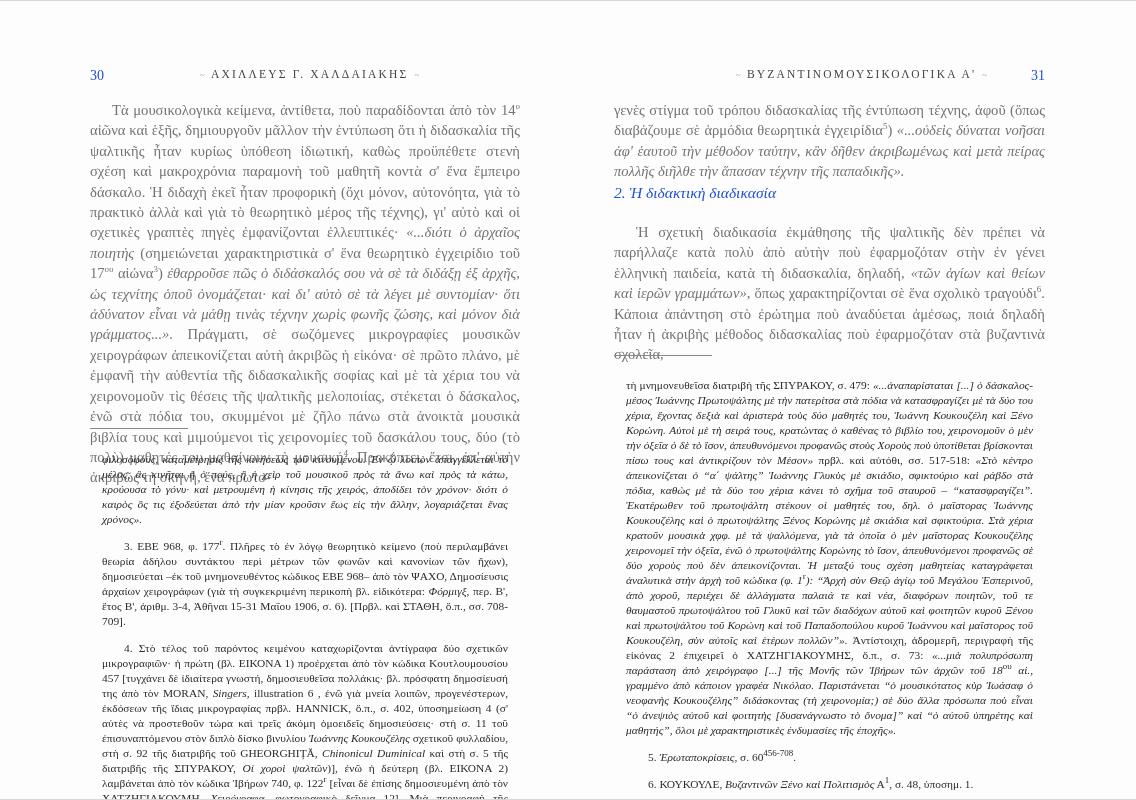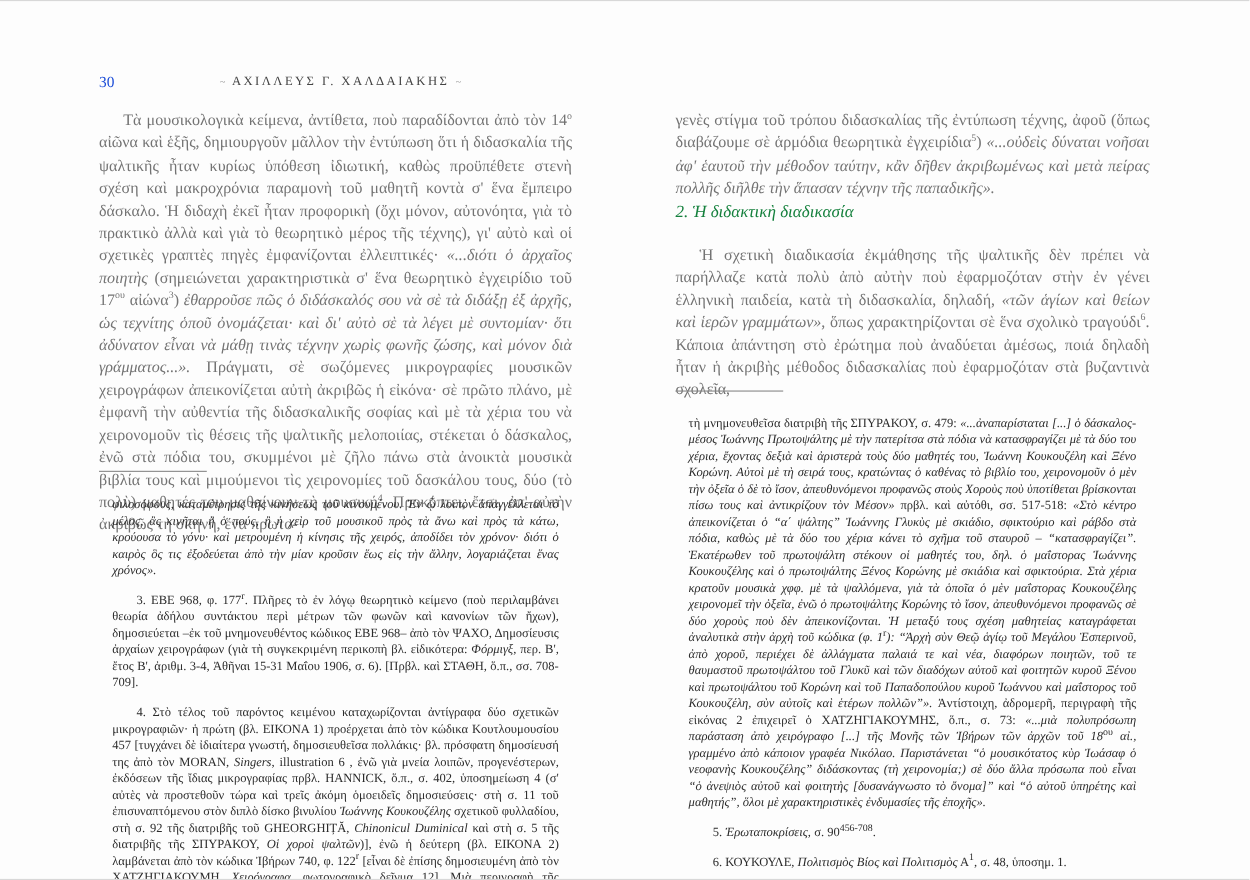--- a/index.html
+++ b/index.html
@@ -30,21 +30,21 @@
   .indent { text-indent: 22px; }
   .it { font-style: italic; }
   sup { font-size: 9px; line-height: 0; }
 
   .fn-rule { position: absolute; height: 1px; background: #888; width: 98px; }
   .footnotes {
     position: absolute; font-family: "Liberation Serif", serif;
     font-size: 11.4px; line-height: 15px; text-align: justify; color: #2b2b2b;
   }
   .footnotes p { margin: 12px; }
-  .section-title { position: absolute; font-family: "Liberation Serif", serif; font-style: italic; font-size: 15.5px; color: #15803d; }
+  .section-title { position: absolute; font-family: "Liberation Serif", serif; font-style: italic; font-size: 15.5px; color: #1d4ed8; }
 </style>
 </head>
 <body>
 
 <div class="frame-line frame-top"></div>
 
 <div class="page page-left">
   <div class="running-head" style="left:0;width:568px;">
     <span class="page-number" style="left:90px;top:0;">30</span>
     <span class="head-title" style="left:194px;top:0;">
@@ -59,33 +59,39 @@
   <div class="fn-rule" style="left:90px;top:428px;"></div>
 
   <div class="footnotes" style="left:90px;top:440px;width:430px;">
     <p class="it">φιλοσόφους, καταμέτρησις τῆς κινήσεως τοῦ κινουμένου. Ἐν ᾧ λοιπὸν ἀπαγγέλλεται τὸ μέλος, ἂς κινῆται ἢ ὁ πούς, ἢ ἡ χεὶρ τοῦ μουσικοῦ πρὸς τὰ ἄνω καὶ πρὸς τὰ κάτω, κρούουσα τὸ γόνυ· καὶ μετρουμένη ἡ κίνησις τῆς χειρός, ἀποδίδει τὸν χρόνον· διότι ὁ καιρὸς ὃς τις ἐξοδεύεται ἀπὸ τὴν μίαν κροῦσιν ἕως εἰς τὴν ἄλλην, λογαριάζεται ἕνας χρόνος».</p>
     <p class="indent" style="text-indent:22px;"><span>3. ΕΒΕ 968, φ. 177</span><sup>r</sup><span>. Πλῆρες τὸ ἐν λόγῳ θεωρητικὸ κείμενο (ποὺ περιλαμβάνει θεωρία ἀδήλου συντάκτου περὶ μέτρων τῶν φωνῶν καὶ κανονίων τῶν ἤχων), δημοσιεύεται –ἐκ τοῦ μνημονευθέντος κώδικος ΕΒΕ 968– ἀπὸ τὸν ΨΑΧΟ, Δημοσίευσις ἀρχαίων χειρογράφων (γιὰ τὴ συγκεκριμένη περικοπὴ βλ. εἰδικότερα: </span><span class="it">Φόρμιγξ</span><span>, περ. Β', ἔτος Β', ἀριθμ. 3-4, Ἀθῆναι 15-31 Μαΐου 1906, σ. 6). [Πρβλ. καὶ ΣΤΑΘΗ, ὅ.π., σσ. 708-709].</span></p>
     <p class="indent" style="text-indent:22px;"><span>4. Στὸ τέλος τοῦ παρόντος κειμένου καταχωρίζονται ἀντίγραφα δύο σχετικῶν μικρογραφιῶν· ἡ πρώτη (βλ. ΕΙΚΟΝΑ 1) προέρχεται ἀπὸ τὸν κώδικα Κουτλουμουσίου 457 [τυγχάνει δὲ ἰδιαίτερα γνωστή, δημοσιευθεῖσα πολλάκις· βλ. πρόσφατη δημοσίευσή της ἀπὸ τὸν MORAN, </span><span class="it">Singers</span><span>, illustration 6 , ἐνῶ γιὰ μνεία λοιπῶν, προγενέστερων, ἐκδόσεων τῆς ἴδιας μικρογραφίας πρβλ. HANNICK, ὅ.π., σ. 402, ὑποσημείωση 4 (σ' αὐτὲς νὰ προστεθοῦν τώρα καὶ τρεῖς ἀκόμη ὁμοειδεῖς δημοσιεύσεις· στὴ σ. 11 τοῦ ἐπισυναπτόμενου στὸν διπλὸ δίσκο βινυλίου </span><span class="it">Ἰωάννης Κουκουζέλης</span><span> σχετικοῦ φυλλαδίου, στὴ σ. 92 τῆς διατριβῆς τοῦ GHEORGHIȚĂ, </span><span class="it">Chinonicul Duminical</span><span> καὶ στὴ σ. 5 τῆς διατριβῆς τῆς ΣΠΥΡΑΚΟΥ, </span><span class="it">Οἱ χοροὶ ψαλτῶν</span><span>)], ἐνῶ ἡ δεύτερη (βλ. ΕΙΚΟΝΑ 2) λαμβάνεται ἀπὸ τὸν κώδικα Ἰβήρων 740, φ. 122</span><sup>r</sup><span> [εἶναι δὲ ἐπίσης δημοσιευμένη ἀπὸ τὸν ΧΑΤΖΗΓΙΑΚΟΥΜΗ, </span><span class="it">Χειρόγραφα</span><span>, φωτογραφικὸ δεῖγμα 12]. Μιὰ περιγραφὴ τῆς εἰκόνας 1 ἀποσπῶ ἐδῶ ἀπὸ</span></p>
   </div>
 </div>
 
 <div class="page page-right">
+  <div class="running-head" style="left:0;width:568px;">
+    <span class="head-title" style="left:162px;top:0;">
+      <span class="ornament">~</span><span>ΒΥΖΑΝΤΙΝΟΜΟΥΣΙΚΟΛΟΓΙΚΑ Α'</span><span class="ornament">~</span>
+    </span>
+    <span class="page-number" style="left:463px;top:0;">31</span>
+  </div>
 
   <div class="body-text" style="left:46px;top:100px;width:431px;">
     <p><span>γενὲς στίγμα τοῦ τρόπου διδασκαλίας τῆς ἐντύπωση τέχνης, ἀφοῦ (ὅπως διαβάζουμε σὲ ἁρμόδια θεωρητικὰ ἐγχειρίδια</span><sup>5</sup><span>) </span><span class="it">«...οὐδεὶς δύναται νοῆσαι ἀφ' ἑαυτοῦ τὴν μέθοδον ταύτην, κἂν δῆθεν ἀκριβωμένως καὶ μετὰ πείρας πολλῆς διῆλθε τὴν ἅπασαν τέχνην τῆς παπαδικῆς».</span></p>
   </div>
 
   <div class="section-title" style="left:46px;top:184px;">2. Ἡ διδακτικὴ διαδικασία</div>
 
   <div class="body-text" style="left:46px;top:222px;width:431px;">
     <p class="indent"><span>Ἡ σχετικὴ διαδικασία ἐκμάθησης τῆς ψαλτικῆς δὲν πρέπει νὰ παρήλλαζε κατὰ πολὺ ἀπὸ αὐτὴν ποὺ ἐφαρμοζόταν στὴν ἐν γένει ἑλληνικὴ παιδεία, κατὰ τὴ διδασκαλία, δηλαδή, </span><span class="it">«τῶν ἁγίων καὶ θείων καὶ ἱερῶν γραμμάτων»</span><span>, ὅπως χαρακτηρίζονται σὲ ἕνα σχολικὸ τραγούδι</span><sup>6</sup><span>. Κάποια ἀπάντηση στὸ ἐρώτημα ποὺ ἀναδύεται ἀμέσως, ποιά δηλαδὴ ἦταν ἡ ἀκριβὴς μέθοδος διδασκαλίας ποὺ ἐφαρμοζόταν στὰ βυζαντινὰ σχολεῖα,</span></p>
   </div>
 
   <div class="fn-rule" style="left:46px;top:355px;"></div>
 
   <div class="footnotes" style="left:46px;top:366px;width:431px;">
     <p><span>τὴ μνημονευθεῖσα διατριβὴ τῆς ΣΠΥΡΑΚΟΥ, σ. 479: </span><span class="it">«...ἀναπαρίσταται [...] ὁ δάσκαλος-μέσος Ἰωάννης Πρωτοψάλτης μὲ τὴν πατερίτσα στὰ πόδια νὰ κατασφραγίζει μὲ τὰ δύο του χέρια, ἔχοντας δεξιὰ καὶ ἀριστερὰ τοὺς δύο μαθητές του, Ἰωάννη Κουκουζέλη καὶ Ξένο Κορώνη. Αὐτοὶ μὲ τὴ σειρά τους, κρατώντας ὁ καθένας τὸ βιβλίο του, χειρονομοῦν ὁ μὲν τὴν ὀξεῖα ὁ δὲ τὸ ἴσον, ἀπευθυνόμενοι προφανῶς στοὺς Χοροὺς ποὺ ὑποτίθεται βρίσκονται πίσω τους καὶ ἀντικρίζουν τὸν Μέσον»</span><span> πρβλ. καὶ αὐτόθι, σσ. 517-518: </span><span class="it">«Στὸ κέντρο ἀπεικονίζεται ὁ “α΄ ψάλτης” Ἰωάννης Γλυκὺς μὲ σκιάδιο, σφικτούριο καὶ ράβδο στὰ πόδια, καθὼς μὲ τὰ δύο του χέρια κάνει τὸ σχῆμα τοῦ σταυροῦ – “κατασφραγίζει”. Ἑκατέρωθεν τοῦ πρωτοψάλτη στέκουν οἱ μαθητές του, δηλ. ὁ μαΐστορας Ἰωάννης Κουκουζέλης καὶ ὁ πρωτοψάλτης Ξένος Κορώνης μὲ σκιάδια καὶ σφικτούρια. Στὰ χέρια κρατοῦν μουσικὰ χφφ. μὲ τὰ ψαλλόμενα, γιὰ τὰ ὁποῖα ὁ μὲν μαΐστορας Κουκουζέλης χειρονομεῖ τὴν ὀξεῖα, ἐνῶ ὁ πρωτοψάλτης Κορώνης τὸ ἴσον, ἀπευθυνόμενοι προφανῶς σὲ δύο χοροὺς ποὺ δὲν ἀπεικονίζονται. Ἡ μεταξύ τους σχέση μαθητείας καταγράφεται ἀναλυτικὰ στὴν ἀρχὴ τοῦ κώδικα (φ. 1</span><sup>r</sup><span class="it">): “Ἀρχὴ σὺν Θεῷ ἁγίῳ τοῦ Μεγάλου Ἑσπερινοῦ, ἀπὸ χοροῦ, περιέχει δὲ ἀλλάγματα παλαιά τε καὶ νέα, διαφόρων ποιητῶν, τοῦ τε θαυμαστοῦ πρωτοψάλτου τοῦ Γλυκῦ καὶ τῶν διαδόχων αὐτοῦ καὶ φοιτητῶν κυροῦ Ξένου καὶ πρωτοψάλτου τοῦ Κορώνη καὶ τοῦ Παπαδοπούλου κυροῦ Ἰωάννου καὶ μαΐστορος τοῦ Κουκουζέλη, σὺν αὐτοῖς καὶ ἑτέρων πολλῶν”».</span><span> Ἀντίστοιχη, ἀδρομερῆ, περιγραφὴ τῆς εἰκόνας 2 ἐπιχειρεῖ ὁ ΧΑΤΖΗΓΙΑΚΟΥΜΗΣ, ὅ.π., σ. 73: </span><span class="it">«...μιὰ πολυπρόσωπη παράσταση ἀπὸ χειρόγραφο [...] τῆς Μονῆς τῶν Ἰβήρων τῶν ἀρχῶν τοῦ 18</span><sup>ου</sup><span class="it"> αἰ., γραμμένο ἀπὸ κάποιον γραφέα Νικόλαο. Παριστάνεται “ὁ μουσικότατος κὺρ Ἰωάσαφ ὁ νεοφανὴς Κουκουζέλης” διδάσκοντας (τὴ χειρονομία;) σὲ δύο ἄλλα πρόσωπα ποὺ εἶναι “ὁ ἀνεψιὸς αὐτοῦ καὶ φοιτητὴς [δυσανάγνωστο τὸ ὄνομα]” καὶ “ὁ αὐτοῦ ὑπηρέτης καὶ μαθητής”, ὅλοι μὲ χαρακτηριστικὲς ἐνδυμασίες τῆς ἐποχῆς».</span></p>
-    <p style="text-indent:22px;"><span>5. </span><span class="it">Ἐρωταποκρίσεις</span><span>, σ. 90</span><sup>456-708</sup><span>.</span></p>
-    <p style="text-indent:22px;"><span>6. ΚΟΥΚΟΥΛΕ, </span><span class="it">Πολιτισμὸς Βίος καὶ Πολιτισμὸς</span><span> Α</span><sup>1</sup><span>, σ. 48, ὑποσημ. 1.</span></p>
+    <p style="text-indent:22px;"><span>5. </span><span class="it">Ἐρωταποκρίσεις</span><span>, σ. 60</span><sup>456-708</sup><span>.</span></p>
+    <p style="text-indent:22px;"><span>6. ΚΟΥΚΟΥΛΕ, </span><span class="it">Βυζαντινῶν Ξένο καὶ Πολιτισμὸς</span><span> Α</span><sup>1</sup><span>, σ. 48, ὑποσημ. 1.</span></p>
   </div>
 </div>
 
 <div class="frame-line frame-bottom"></div>
 
 </body></html>

